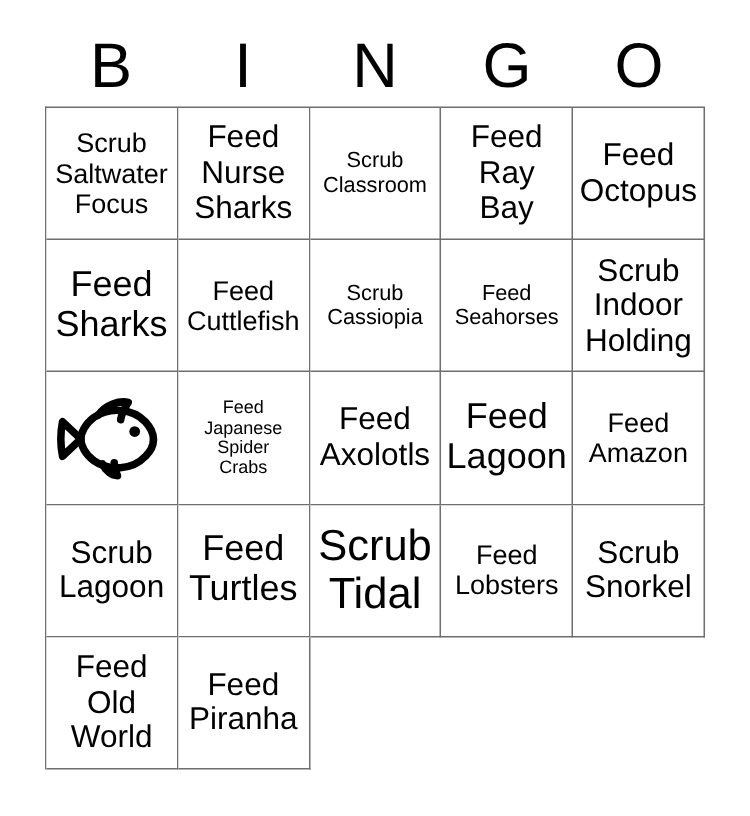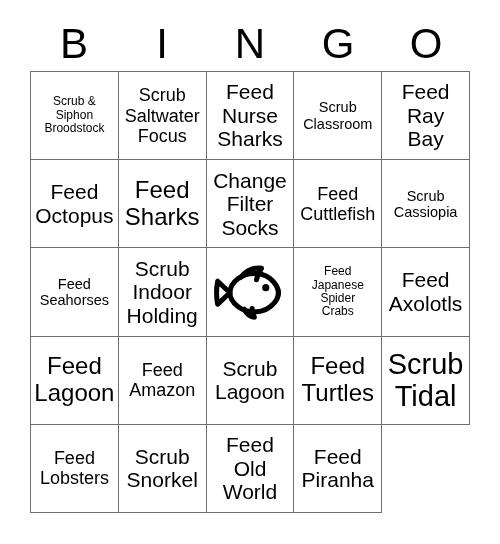--- a/index.html
+++ b/index.html
@@ -103,25 +103,20 @@
   <div id="header">
     <div class="header-letter">B</div>
     <div class="header-letter">I</div>
     <div class="header-letter">N</div>
     <div class="header-letter">G</div>
     <div class="header-letter">O</div>
   </div>
 
   <div id="grid">
       <div class="cell">
-        <span class="cell-text fs-xs">Scrub &amp;
-Siphon
-Broodstock</span>
-      </div>
-      <div class="cell">
         <span class="cell-text fs-md">Scrub
 Saltwater
 Focus</span>
       </div>
       <div class="cell">
         <span class="cell-text fs-lg">Feed
 Nurse
 Sharks</span>
       </div>
       <div class="cell">
@@ -133,25 +128,20 @@
 Ray
 Bay</span>
       </div>
       <div class="cell">
         <span class="cell-text fs-lg">Feed
 Octopus</span>
       </div>
       <div class="cell">
         <span class="cell-text fs-xl">Feed
 Sharks</span>
-      </div>
-      <div class="cell">
-        <span class="cell-text fs-lg">Change
-Filter
-Socks</span>
       </div>
       <div class="cell">
         <span class="cell-text fs-md">Feed
 Cuttlefish</span>
       </div>
       <div class="cell">
         <span class="cell-text fs-sm">Scrub
 Cassiopia</span>
       </div>
       <div class="cell">

